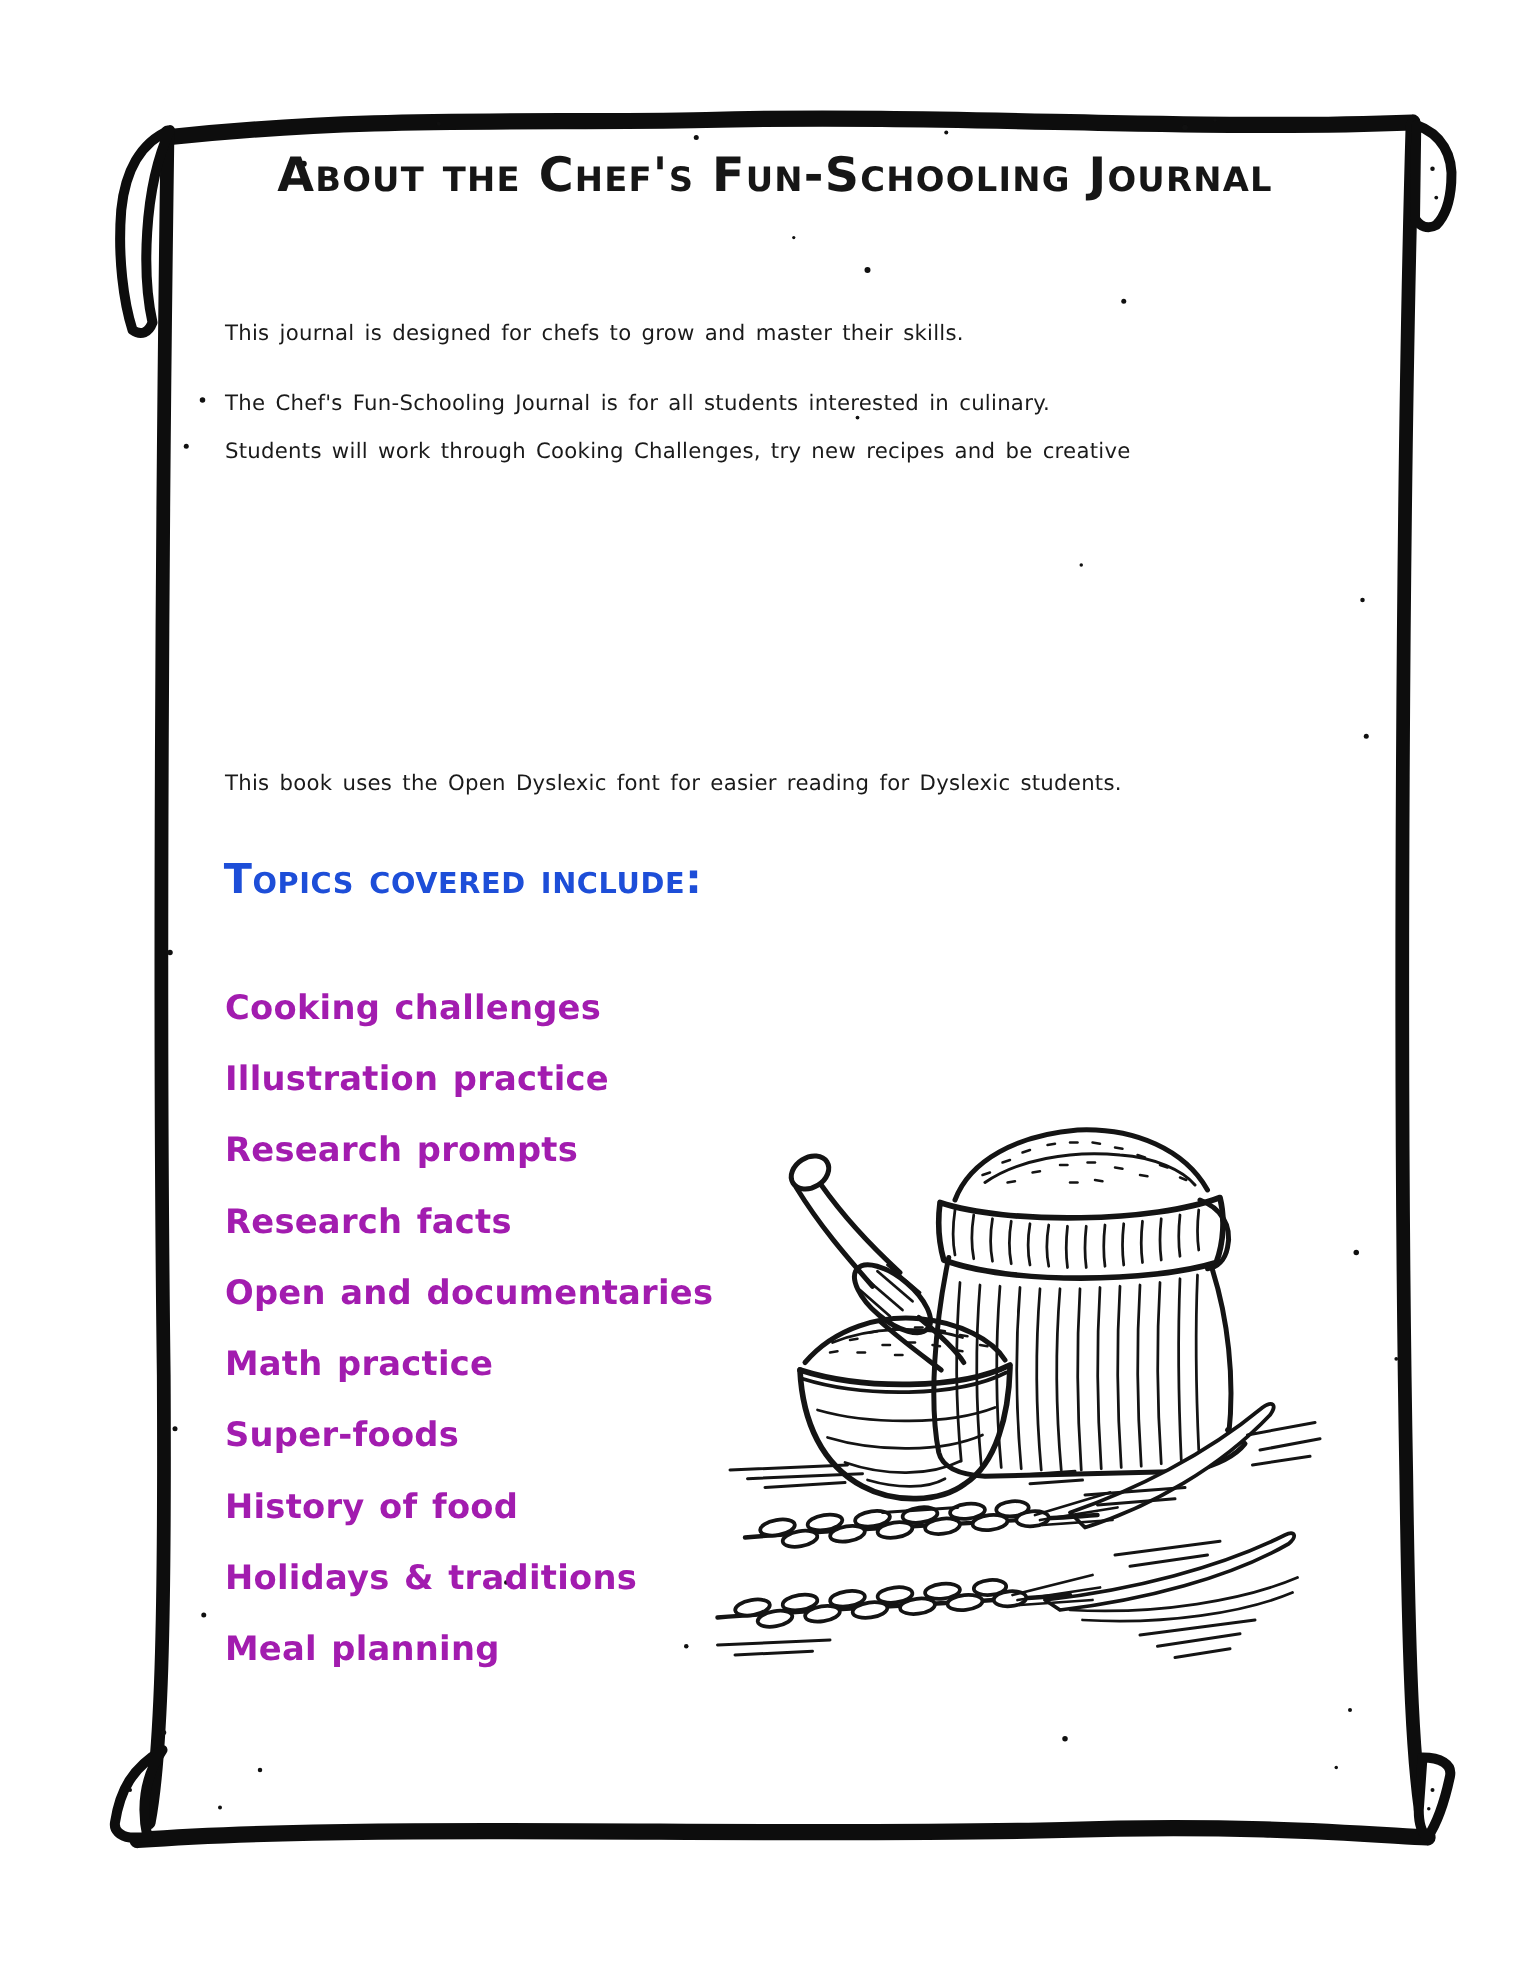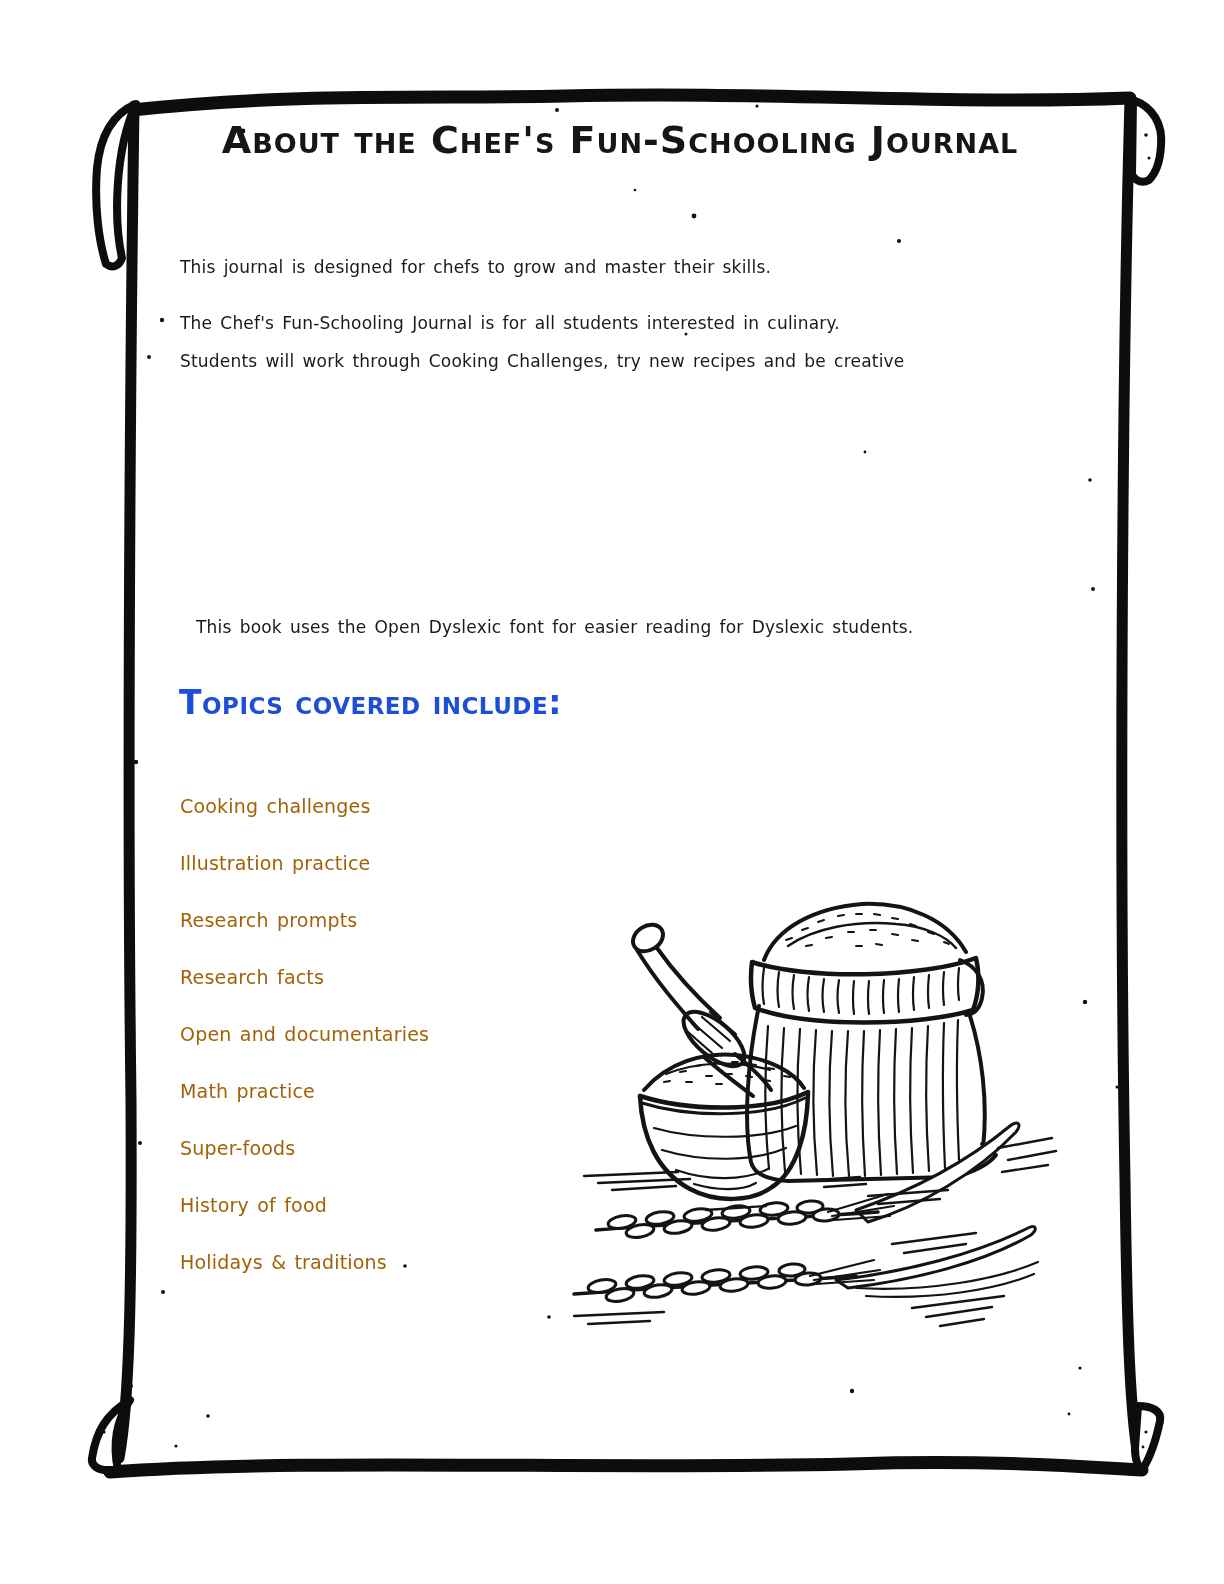--- a/index.html
+++ b/index.html
@@ -12,27 +12,27 @@
   .title{
     position:absolute;top:118px;left:120px;width:1000px;margin:0;
     text-align:center;font-size:38px;font-weight:bold;
     font-variant:small-caps;letter-spacing:1px;color:#161616;
   }
   .para{position:absolute;left:180px;width:880px;margin:0;white-space:pre-line;
     font-size:17px;letter-spacing:.2px;word-spacing:2.5px;color:#1a1a1a;}
   .p1{top:252px;line-height:30px;}
   .p2{top:305px;line-height:37.5px;}
   .p3{top:391px;line-height:46px;}
-  .p4{top:612px;line-height:30px;margin-left:16px;}
+  .p4{top:612px;line-height:30px;}
   .topics-heading{
     position:absolute;top:683px;left:179px;margin:0;
     font-size:33px;font-weight:bold;font-variant:small-caps;letter-spacing:.5px;color:#1d4ed8;
   }
   ul.topics{position:absolute;top:794px;left:180px;margin:0;padding:0;list-style:none;}
-  ul.topics li{height:57px;font-size:19px;line-height:25px;letter-spacing:.2px;word-spacing:2px;color:#a16207;}
+  ul.topics li{height:57px;font-size:27px;line-height:25px;letter-spacing:.2px;word-spacing:2px;color:#a21caf;font-weight:bold;}
   svg.illustration{position:absolute;left:556px;top:876px;width:505px;height:485px;z-index:1;}
 </style>
 </head>
 <body>
 
 <div class="page">
 
   <svg class="frame" viewBox="0 0 1224 1584" fill="none" stroke="#0d0d0d" stroke-linecap="round" stroke-linejoin="round">
     <g>
       <path d="M132 110 C 300 92, 430 99, 565 96 C 760 91, 955 105, 1130 98" stroke-width="13"></path>
@@ -95,20 +95,21 @@
     <ul class="topics">
       <li>Cooking challenges</li>
       <li>Illustration practice</li>
       <li>Research prompts</li>
       <li>Research facts</li>
       <li>Open and documentaries</li>
       <li>Math practice</li>
       <li>Super-foods</li>
       <li>History of food</li>
       <li>Holidays &amp; traditions</li>
+      <li>Meal planning</li>
     </ul>
 
     <svg class="illustration" viewBox="0 0 505 485" fill="none" stroke="#141414" stroke-linecap="round" stroke-linejoin="round">
 
       <g>
         <path d="M203 130 C192 182 187 246 195 286 Q199 303 232 305 L396 301 Q422 298 427 272 C432 226 426 178 414 140" stroke-width="4"></path>
         <path d="M398 301 C418 296 433 288 440 279 L426 268" stroke-width="4"></path>
 
         <g stroke-width="2.2">
           <path d="M212 150 C208 200 209 252 213 293"></path>

